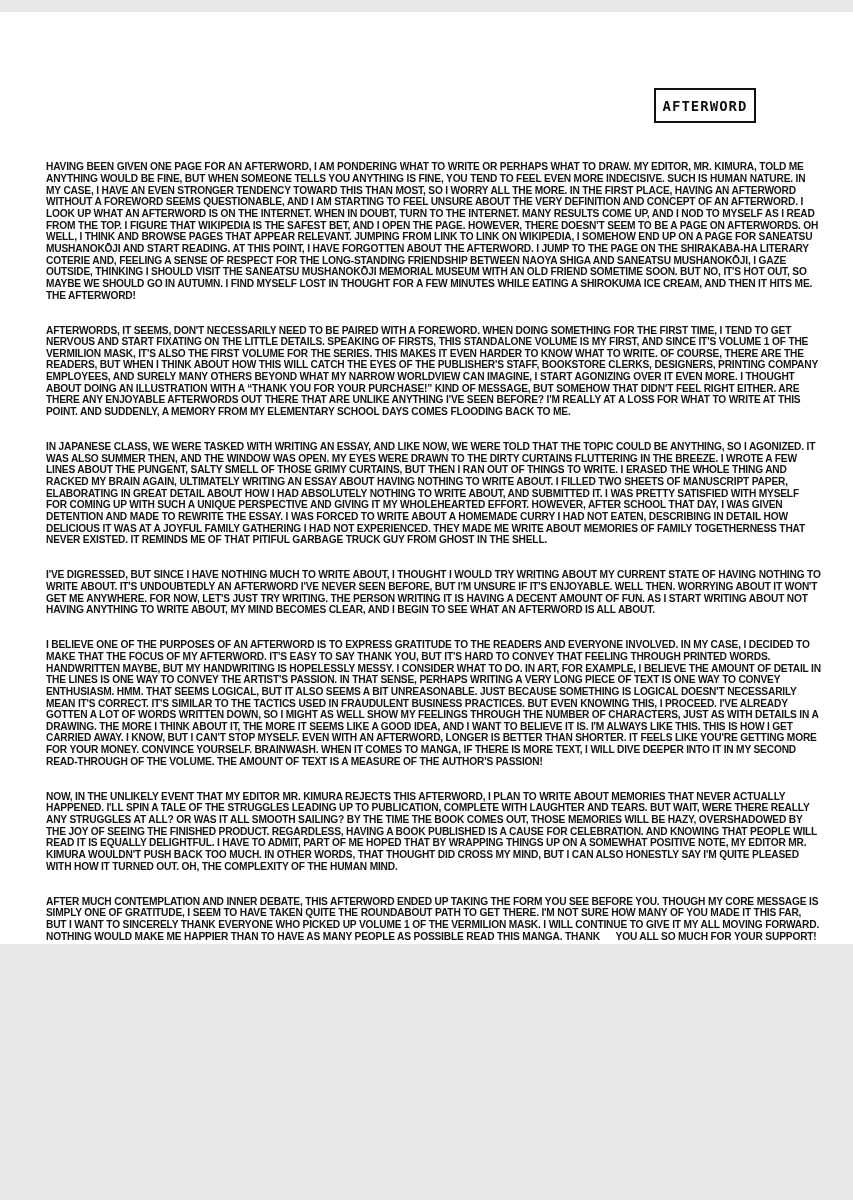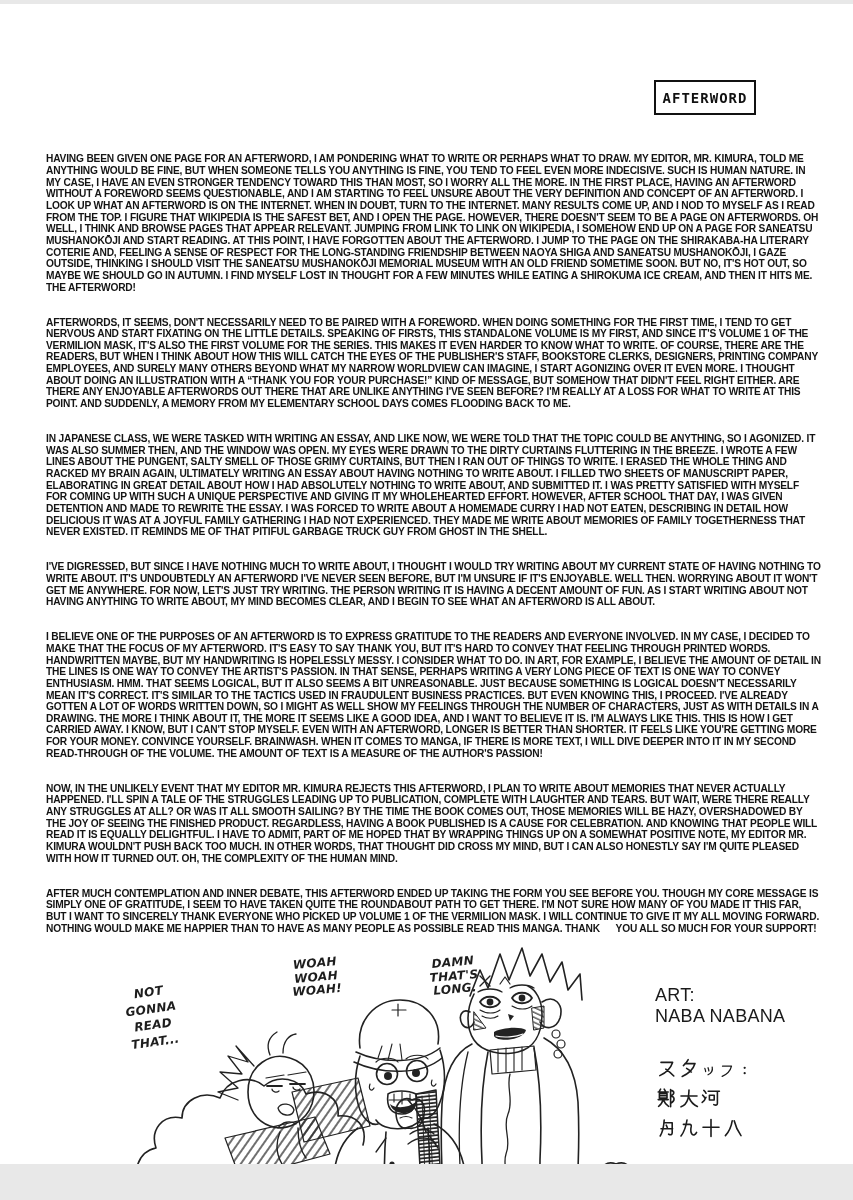--- a/index.html
+++ b/index.html
@@ -1,17 +1,17 @@
 <!DOCTYPE html>
 <html><head>
 <meta charset="utf-8">
 <style>
   html,body{margin:0;padding:0;background:#e8e8e8;}
-  .page{position:relative;width:853px;height:1160px;background:#ffffff;overflow:hidden;
-        font-family:"Liberation Sans",sans-serif;color:#111;margin:4px auto;}
+  .page{position:relative;width:853px;height:932px;background:#ffffff;overflow:hidden;
+        font-family:"Liberation Sans",sans-serif;color:#111;margin:12px auto;}
 
   
   .afterword-box{position:absolute;left:654px;top:76px;width:102px;height:35px;
         border:2px solid #111;box-sizing:border-box;display:flex;align-items:center;justify-content:center;background:#fff;}
   .afterword-box span{font-family:"DejaVu Sans Mono",monospace;font-weight:bold;font-size:14px;letter-spacing:1px;color:#111;}
 
   
   .body-text{position:absolute;left:46px;top:126px;width:836px;
         transform:scaleX(0.927);transform-origin:0 0;
         font-weight:bold;font-size:11px;line-height:11.65px;letter-spacing:-0.2px;

